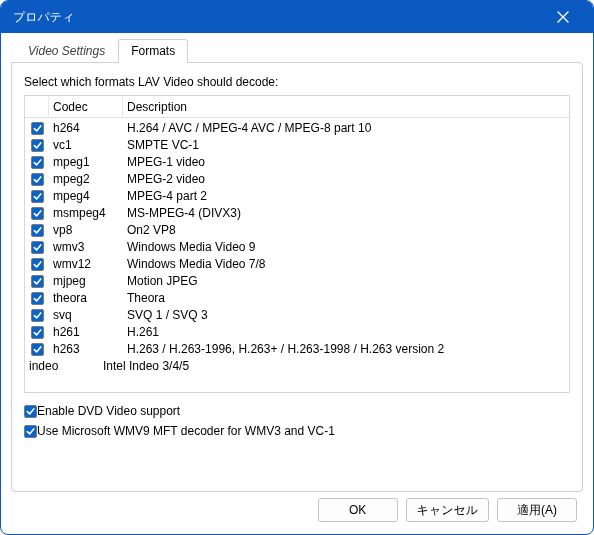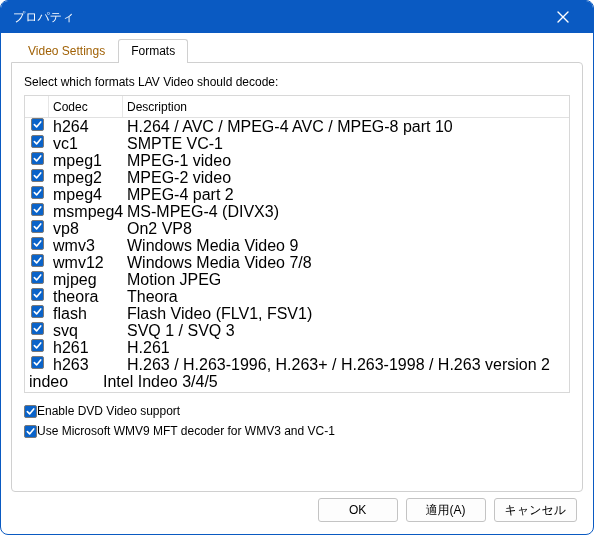--- a/index.html
+++ b/index.html
@@ -63,21 +63,21 @@
     background: #fff;
     border-top-left-radius: 3px;
     border-top-right-radius: 3px;
     z-index: 2;
   }
   .tab.active::after {
     content: "";
     position: absolute;
     left: 0; right: 0; bottom: -1px; height: 2px; background: #fff;
   }
-  .tab.inactive { color: #a16207; }
+  .tab.inactive { color: #404040; font-style: italic; }
   .tabpage {
     border: 1px solid #d0d0d0;
     border-radius: 0 4px 4px 4px;
     flex: 1;
     padding: 10px 12px 12px 12px;
     display: flex;
     flex-direction: column;
     min-height: 0;
     position: relative;
     z-index: 1;
@@ -113,23 +113,23 @@
     align-items: center;
   }
   .grid-header .hcell:last-child { border-right: none; }
   .grid-body {
     flex: 1;
     overflow-y: scroll;
     overflow-x: hidden;
   }
   .row {
     display: flex;
-    align-items: flex-start;
+    align-items: flex-end;
     height: 17px;
-    font-size: 16px;
+    font-size: 12px;
   }
   .row .cell { padding: 0 4px; white-space: nowrap; overflow: hidden; text-overflow: clip; }
   .row .col-check { display: flex; align-items: center; justify-content: center; }
   .chk {
     width: 13px; height: 13px;
     border: 1px solid #7a7a7a;
     border-radius: 2px;
     background: #0a63c9;
     display: flex; align-items: center; justify-content: center;
     cursor: pointer;
@@ -309,31 +309,20 @@
             <div class="row">
               <div class="cell col-check">
                 <span class="chk">
                   <svg viewBox="0 0 10 10">
                     <path d="M1.5 5.2 L4 7.7 L8.6 2.2" stroke="#fff" stroke-width="1.8" fill="none" stroke-linecap="round" stroke-linejoin="round"></path>
                   </svg>
                 </span>
               </div>
               <div class="cell col-codec">theora</div>
               <div class="cell col-desc">Theora</div>
-            </div>
-            <div class="row">
-              <div class="cell col-check">
-                <span class="chk">
-                  <svg viewBox="0 0 10 10">
-                    <path d="M1.5 5.2 L4 7.7 L8.6 2.2" stroke="#fff" stroke-width="1.8" fill="none" stroke-linecap="round" stroke-linejoin="round"></path>
-                  </svg>
-                </span>
-              </div>
-              <div class="cell col-codec">flash</div>
-              <div class="cell col-desc">Flash Video (FLV1, FSV1)</div>
             </div>
             <div class="row">
               <div class="cell col-check">
                 <span class="chk">
                   <svg viewBox="0 0 10 10">
                     <path d="M1.5 5.2 L4 7.7 L8.6 2.2" stroke="#fff" stroke-width="1.8" fill="none" stroke-linecap="round" stroke-linejoin="round"></path>
                   </svg>
                 </span>
               </div>
               <div class="cell col-codec">svq</div>
@@ -384,18 +373,18 @@
               </svg>
             </span>
           <span>Use Microsoft WMV9 MFT decoder for WMV3 and VC-1</span>
         </label>
       </div>
 
     </div>
 
     <div class="buttons">
       <button class="btn">OK</button>
+      <button class="btn">キャンセル</button>
       <button class="btn">適用(A)</button>
-      <button class="btn">キャンセル</button>
     </div>
 
   </div>
 </div>
 
 </body></html>

